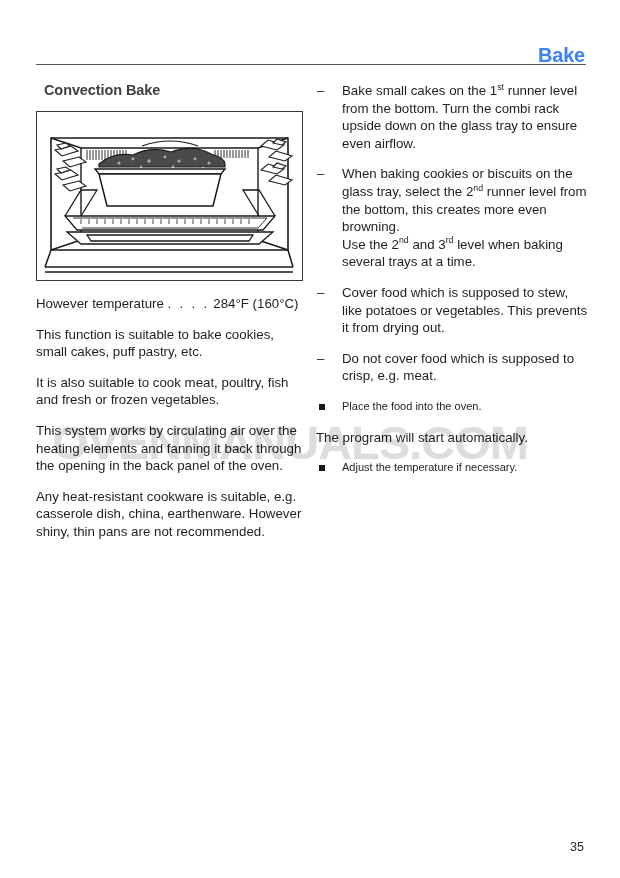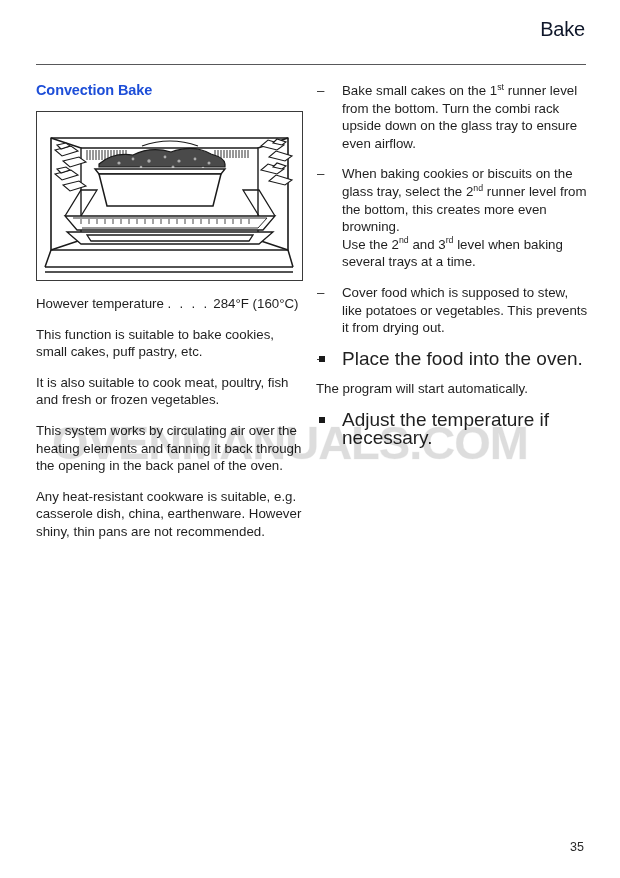--- a/index.html
+++ b/index.html
@@ -18,25 +18,25 @@
 
   .page {
     position: absolute;
     inset: 0;
   }
 
   
   .header-title {
     position: absolute;
     right: 35px;
-    top: 18px;
+    top: 44px;
     font-size: 20px;
-    font-weight: normal;
+    font-weight: bold;
     letter-spacing: -0.2px;
-    color: #0f172a;
+    color: #3b82f6;
   }
   .header-rule {
     position: absolute;
     left: 36px;
     right: 34px;
     top: 64px;
     height: 1px;
     background: #58585a;
   }
 
@@ -50,22 +50,22 @@
   .col-right {
     position: absolute;
     left: 316px;
     top: 82px;
     width: 272px;
   }
 
   .section-heading {
     font-size: 14.5px;
     font-weight: bold;
-    color: #1d4ed8;
-    margin: 0 0 13px 0;
+    color: #404040;
+    margin: 0 0 13px 8px;
     letter-spacing: -0.1px;
   }
 
   
   .illustration {
     width: 267px;
     height: 170px;
     border: 1px solid #3a3a3a;
     box-sizing: border-box;
     background: #ffffff;
@@ -100,21 +100,21 @@
     font-size: 13.3px;
     line-height: 17.6px;
     color: #1f1f1f;
   }
 
   
   .sq-item {
     position: relative;
     padding-left: 26px;
     margin-bottom: 13px;
-    font-size: 19px;
+    font-size: 11px;
     line-height: 17.6px;
     color: #1f1f1f;
   }
   .sq-item .sq-marker {
     position: absolute;
     left: 3px;
     top: 6px;
     width: 6px;
     height: 6px;
     background: #1a1a1a;
@@ -326,20 +326,21 @@
       <span class="rich">When baking cookies or biscuits on the glass tray, select the 2<sup>nd</sup> runner level from the bottom, this creates more even browning.<br>Use the 2<sup>nd</sup> and 3<sup>rd</sup> level when baking several trays at a time.</span>
     </div>
 
     <div class="dash-item">
       <span class="dash-marker">–</span>
       <span class="rich">Cover food which is supposed to stew, like potatoes or vegetables. This prevents it from drying out.</span>
     </div>
 
     <div class="dash-item">
       <span class="dash-marker">–</span>
+      <span class="rich">Do not cover food which is supposed to crisp, e.g. meat.</span>
     </div>
 
     <div class="sq-item">
       <span class="sq-marker"></span>
       <span>Place the food into the oven.</span>
     </div>
 
     <p class="para">The program will start automatically.</p>
 
     <div class="sq-item">

